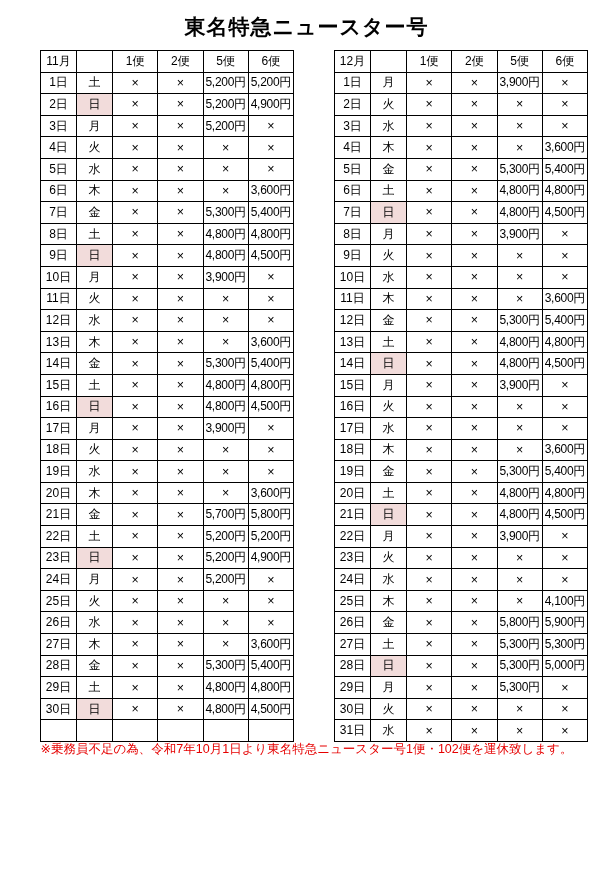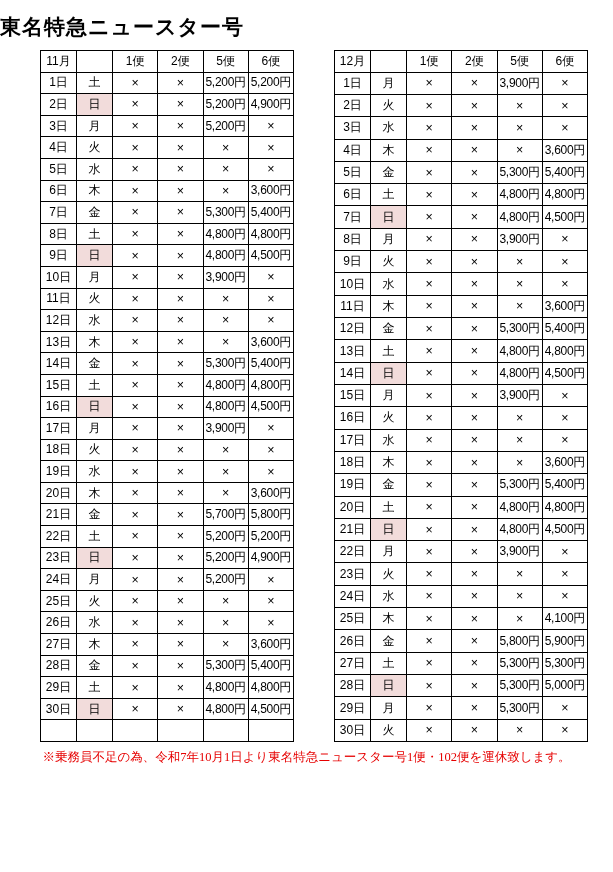--- a/index.html
+++ b/index.html
@@ -11,21 +11,21 @@
   html, body { margin: 0; padding: 0; }
   body {
     width: 613px;
     height: 872px;
     background: #ffffff;
     font-family: "Liberation Sans", "DejaVu Sans", sans-serif;
     color: #000;
   }
   .page { width: 613px; height: 872px; overflow: hidden; }
   .title {
-    text-align: left;
+    text-align: center;
     font-weight: bold;
     font-size: 21px;
     line-height: 26px;
     margin-top: 14px;
     letter-spacing: 1px;
   }
   .tables {
     display: flex;
     justify-content: space-between;
     padding: 10px 25px 0 40px;
@@ -47,26 +47,25 @@
     overflow: hidden;
   }
   table.fare col.c-day  { width: 36px; }
   table.fare col.c-dow  { width: 36px; }
   table.fare col.c-fare { width: 45.25px; }
   td.dow { font-size: 13px; }
   td.dow.sunday { background: var(--sunday-bg); }
   td.fare-cell { font-size: 11.5px; letter-spacing: -0.3px; }
   td.fare-cell.cross { font-size: 12.5px; letter-spacing: 0; }
   .notes {
-    margin-top: 8px;
+    margin-top: 0;
     text-align: center;
     color: var(--note-red);
     font-size: 12.5px;
     line-height: 15px;
-    font-family: Liberation Serif, serif;
   }
 </style>
 </head>
 <body>
 
 <div class="page">
 
   <div class="title">
     <div>東名特急ニュースター号</div>
   </div>
@@ -597,20 +596,28 @@
             <td class="fare-cell cross">×</td>
           </tr>
           <tr>
             <td class="day">30日</td>
             <td class="dow">火</td>
             <td class="fare-cell cross">×</td>
             <td class="fare-cell cross">×</td>
             <td class="fare-cell cross">×</td>
             <td class="fare-cell cross">×</td>
           </tr>
+          <tr>
+            <td class="day">31日</td>
+            <td class="dow">水</td>
+            <td class="fare-cell cross">×</td>
+            <td class="fare-cell cross">×</td>
+            <td class="fare-cell cross">×</td>
+            <td class="fare-cell cross">×</td>
+          </tr>
         </tbody>
     </table>
 
   </div>
 
   <div class="notes">
     <div>※乗務員不足の為、令和7年10月1日より東名特急ニュースター号1便・102便を運休致します。</div>
   </div>
 
 </div>

